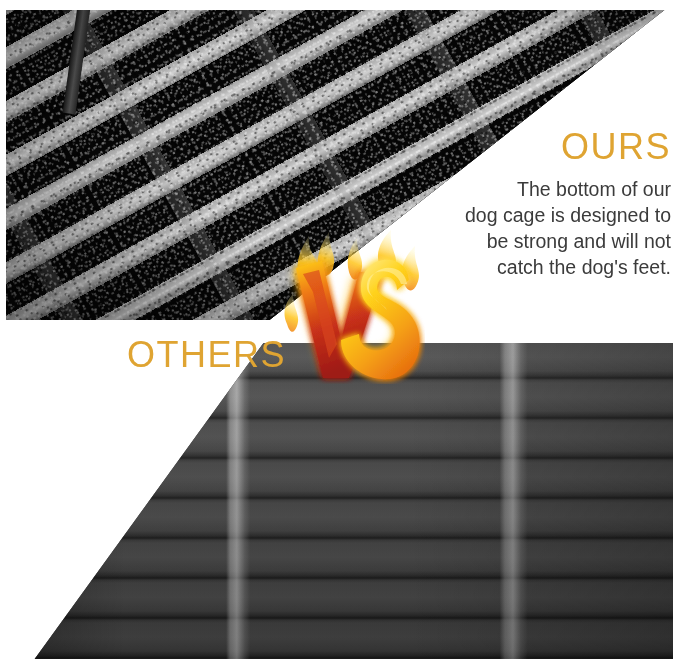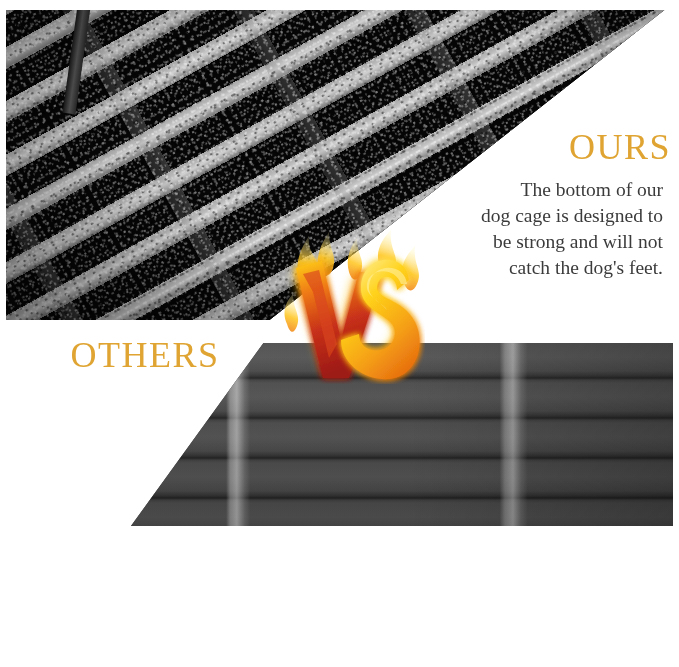--- a/index.html
+++ b/index.html
@@ -7,24 +7,23 @@
     padding: 0;
     background: #ffffff;
   }
   body {
     font-family: "Liberation Sans", sans-serif;
   }
 
   #poster {
     position: relative;
     width: 679px;
-    height: 526px;
+    height: 667px;
     background: #ffffff;
     overflow: hidden;
-    font-family: Liberation Serif, serif;
   }
 
   
   .panel-top {
     position: absolute;
     left: 6px;
     top: 10px;
     width: 667px;
     height: 310px;
     background: #0d0d0d;
@@ -172,38 +171,38 @@
   
   .block-ours {
     position: absolute;
     right: 8px;
     top: 128px;
     width: 330px;
     text-align: right;
   }
   .block-others {
     position: absolute;
-    left: 10px;
+    left: 16px;
     top: 336px;
     width: 270px;
-    text-align: center;
+    text-align: right;
   }
   .heading {
     font-size: 36px;
     font-weight: 400;
     letter-spacing: 1.5px;
     line-height: 1.08;
     margin: 0 0 10px 0;
   }
   .body-text {
     font-size: 19.5px;
     line-height: 1.33;
     color: #3b3b3b;
     font-weight: 400;
-    margin: 8px;
+    margin: 0;
     white-space: pre-line;
   }
 
   
   .vs-wrap {
     position: absolute;
     left: 279px;
     top: 228px;
     width: 146px;
     height: 156px;

